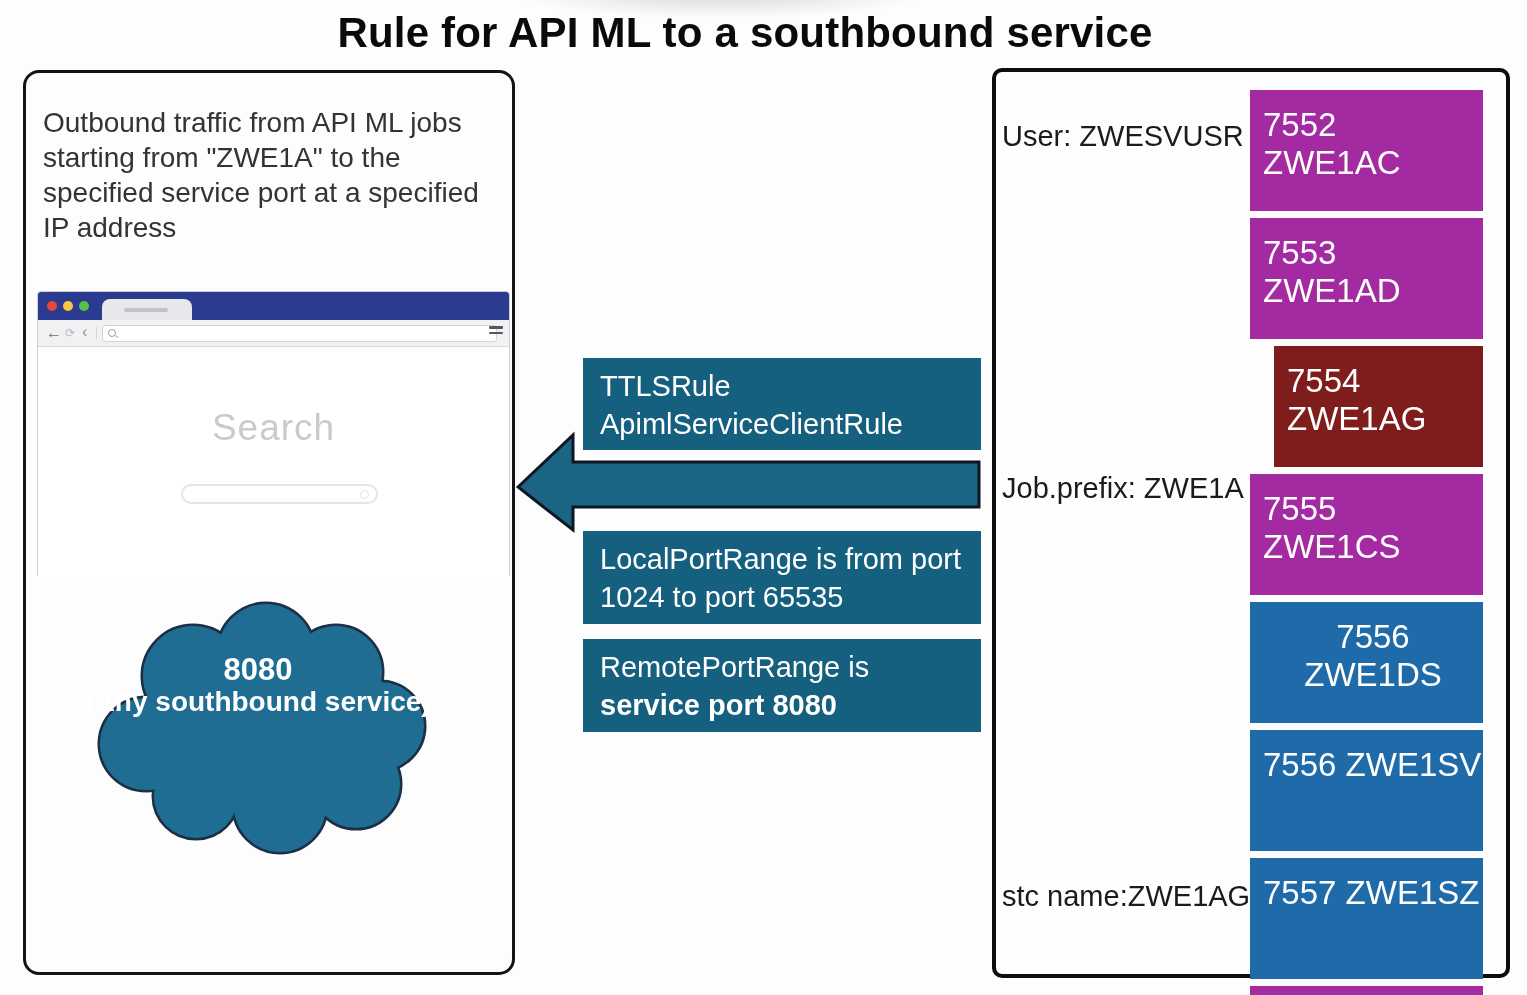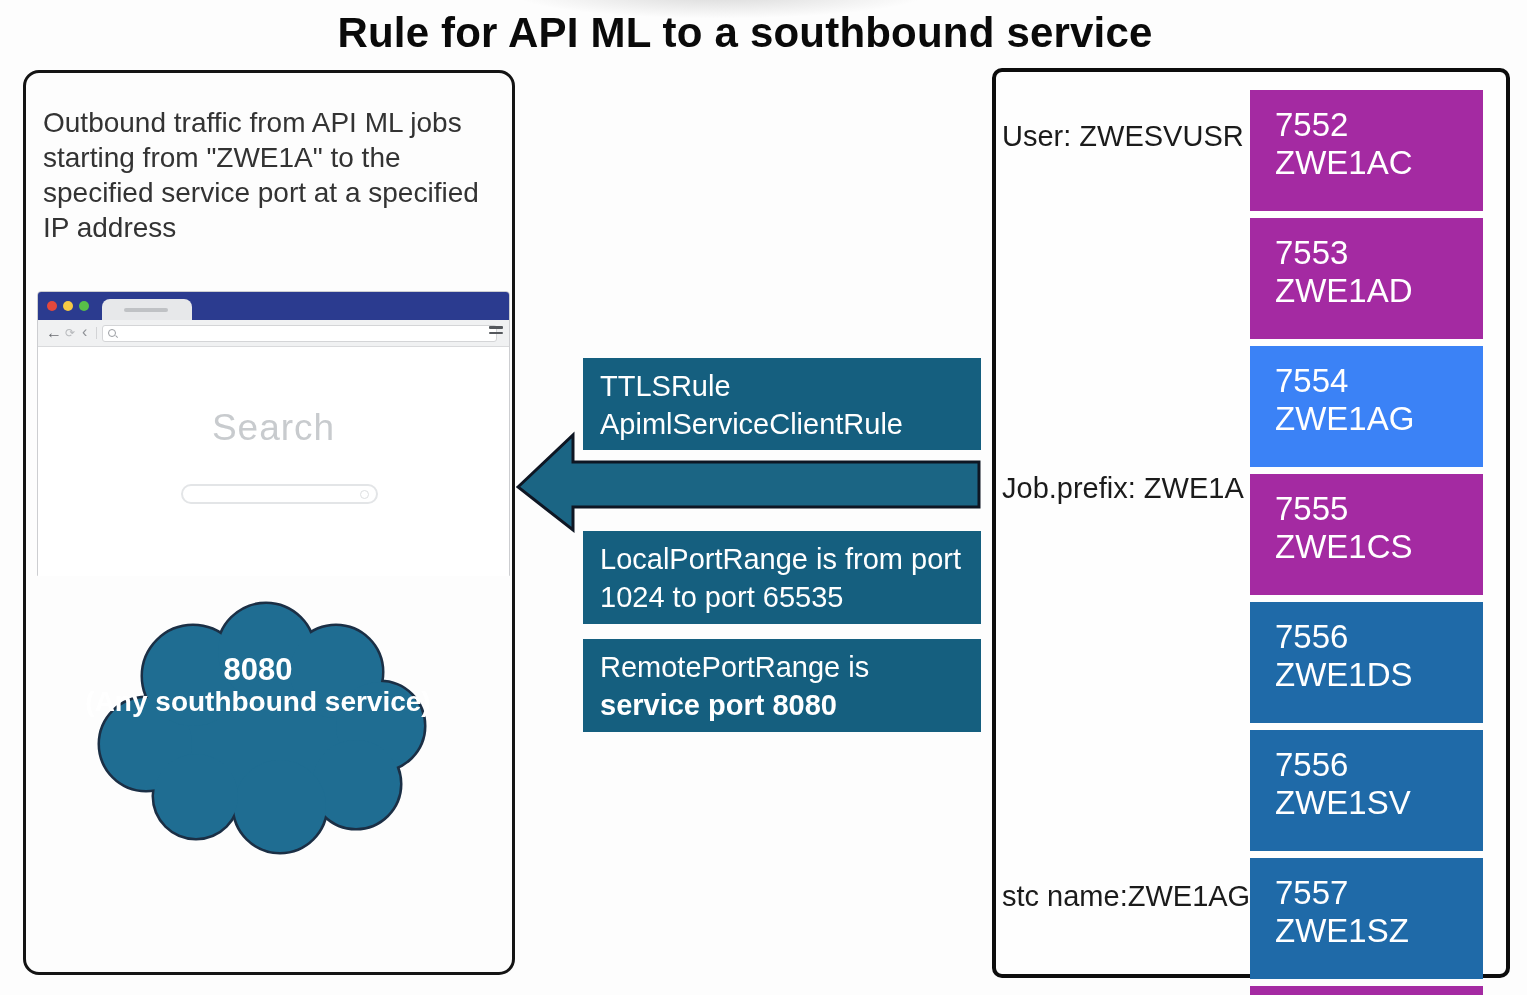--- a/index.html
+++ b/index.html
@@ -117,21 +117,21 @@
   .rp-label { position:absolute; left:6px; font-size:29px; color:#1b1b1b; white-space:nowrap; }
   .rp-user { top:48px; }
   .rp-job  { top:400px; }
   .rp-stc  { top:808px; }
   .port-stack {
     position:absolute; left:254px; top:18px; width:233px;
     display:flex; flex-direction:column; gap:7px;
   }
   .port-box {
     height:121px; color:#ffffff; font-size:33px;
-    padding:16px 0 0 25px;
+    padding:16px 0 0 13px;
   }
 </style>
 </head>
 <body>
 
 <div id="canvas">
 
   <div class="top-smudge"></div>
 
   <div class="page-title">Rule for API ML to a southbound service</div>
@@ -212,22 +212,22 @@
   </div>
 
   <div class="right-panel">
     <div class="rp-label rp-user">User: ZWESVUSR</div>
     <div class="rp-label rp-job">Job.prefix: ZWE1A</div>
     <div class="rp-label rp-stc">stc name:ZWE1AG</div>
 
     <div class="port-stack">
       <div class="port-box" style="background: rgb(164, 42, 162);">7552 ZWE1AC</div>
       <div class="port-box" style="background: rgb(164, 42, 162);">7553 ZWE1AD</div>
-      <div class="port-box" style="background: #3b82f6;">7554 ZWE1AG</div>
+      <div class="port-box" style="background: #7f1d1d; margin-left: 24px;">7554 ZWE1AG</div>
       <div class="port-box" style="background: rgb(164, 42, 162);">7555 ZWE1CS</div>
-      <div class="port-box" style="background: rgb(31, 106, 168);">7556 ZWE1DS</div>
+      <div class="port-box" style="background: rgb(31, 106, 168); text-align: center;">7556 ZWE1DS</div>
       <div class="port-box" style="background: rgb(31, 106, 168);">7556 ZWE1SV</div>
       <div class="port-box" style="background: rgb(31, 106, 168);">7557 ZWE1SZ</div>
       <div class="port-box" style="background: rgb(164, 42, 162);">7558 ZWE1AZ</div>
     </div>
   </div>
 
 </div>
 
 </body></html>

